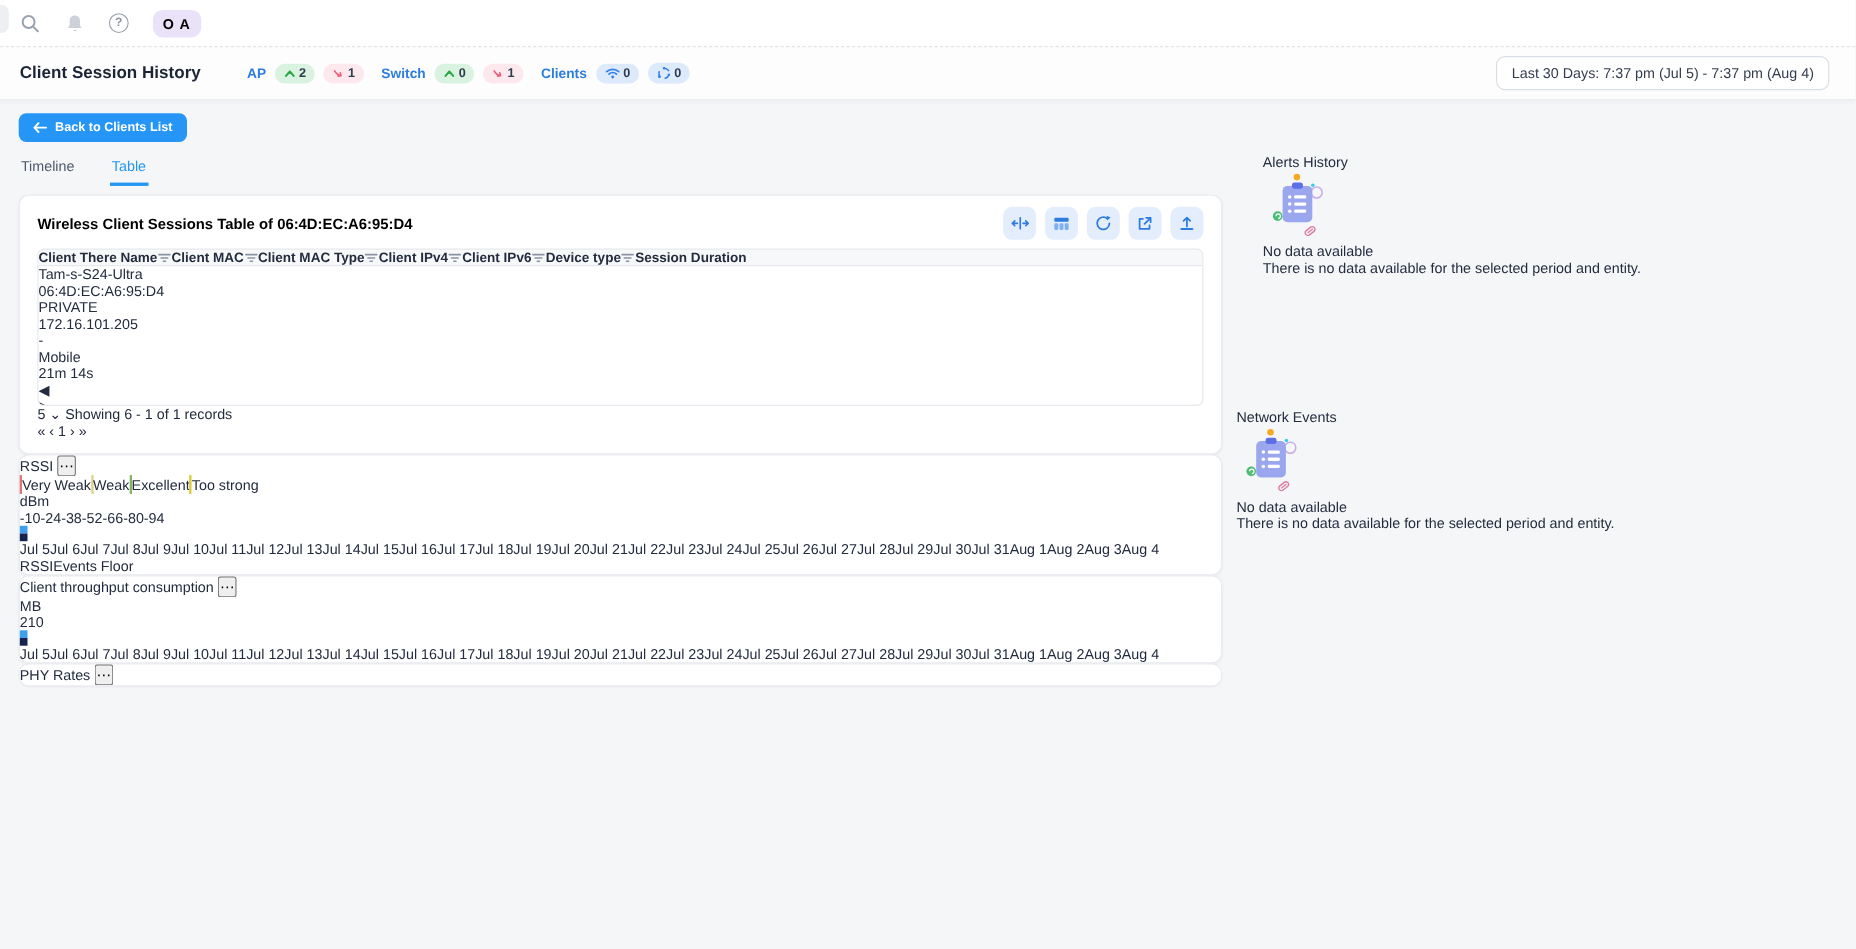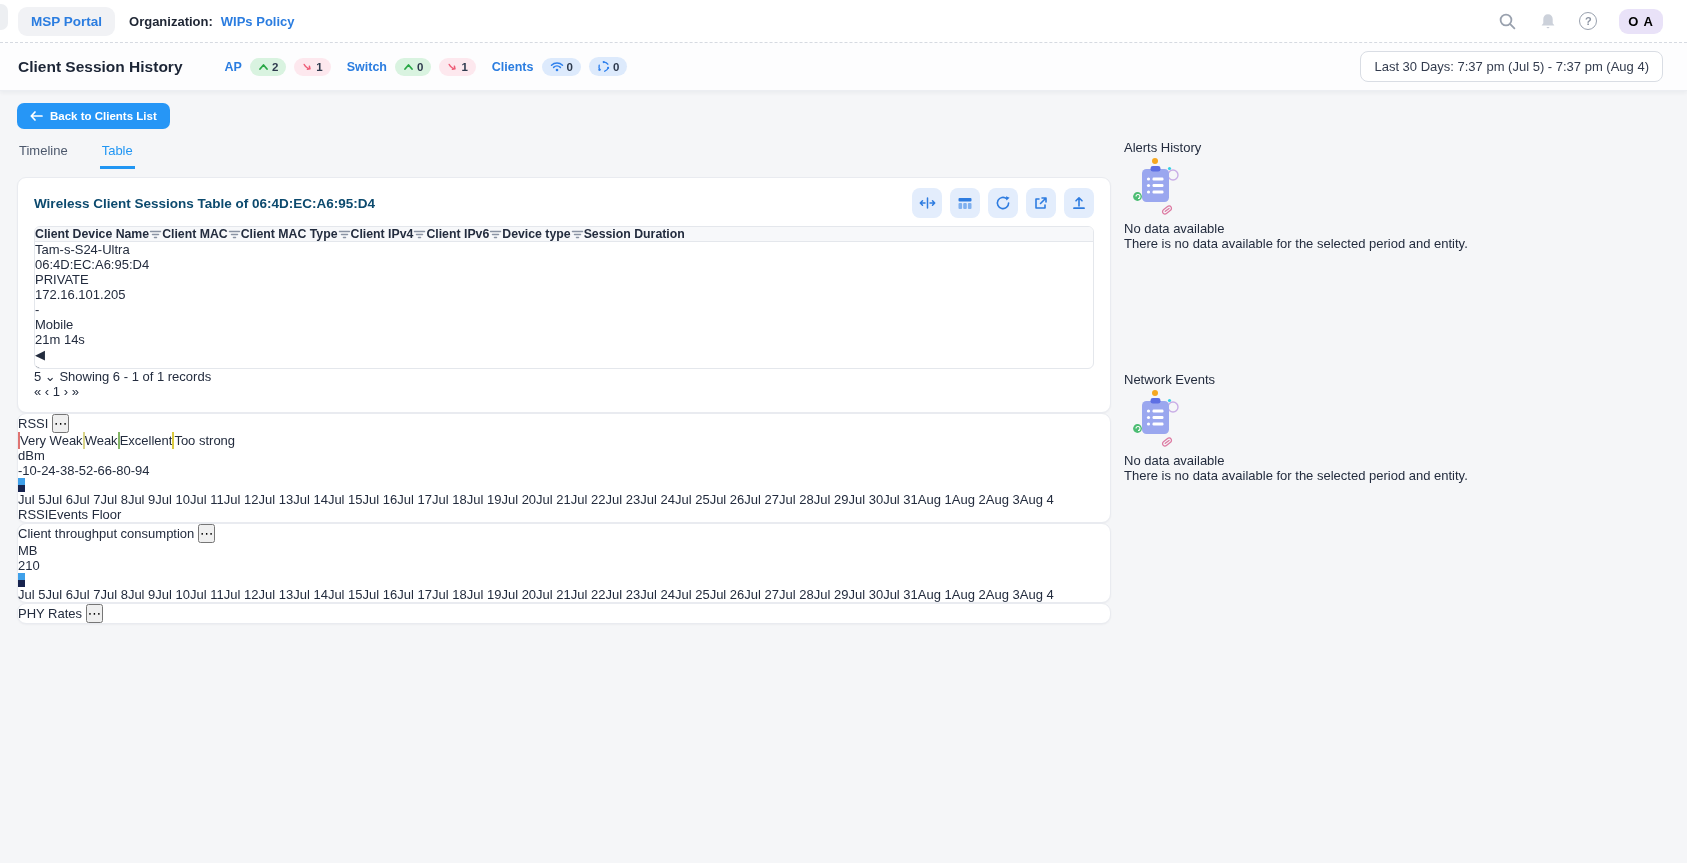--- a/index.html
+++ b/index.html
@@ -40,21 +40,21 @@
   .back-btn{margin-top:12px;display:inline-flex;align-items:center;gap:7px;background:#2696f6;color:#fff;
     border:none;border-radius:7px;font-weight:bold;font-size:11.5px;padding:7px 13px;cursor:pointer;
     font-family:"Liberation Sans",sans-serif}
   .tabs{margin-top:12px;display:flex;gap:30px;height:28px}
   .tab{font-size:13px;color:#4c586c;cursor:pointer;padding:2px 2px 9px}
   .tab.active{color:#2196f3;border-bottom:3px solid #2196f3}
   
   .card{background:#fff;border:1px solid #e9ebf0;border-radius:9px;box-shadow:0 1px 2px rgba(25,35,60,.04)}
   .table-card{margin-top:8px;height:236px;padding:10px 16px 12px}
   .tc-head{display:flex;align-items:center;justify-content:space-between}
-  .tc-title{font-size:13.5px;font-weight:bold;color:#0c4a6e}
+  .tc-title{font-size:13.5px;font-weight:bold;color:#000000}
   .toolbar{display:flex;gap:8px}
   .tool-btn{width:30px;height:30px;border-radius:8px;background:#e3edfc;border:none;cursor:pointer;
     display:flex;align-items:center;justify-content:center}
   
   .table-wrap{margin-top:8px;border:1px solid #e4e7ec;border-radius:6px;height:143px;
     display:flex;flex-direction:column;overflow:hidden}
   .thead{display:flex;background:#f7f8fa;border-bottom:1px solid #e4e7ec;height:27px}
   .th{display:flex;align-items:center;justify-content:space-between;font-size:12.3px;font-weight:bold;
     color:#39415' ;color:#39415e;padding:0 12px 0 12px}
   .trow{display:flex;height:27px;border-bottom:1px solid #eef0f3}
@@ -108,25 +108,20 @@
   .panel-head{padding:10px 16px;border-bottom:1px solid #eef0f3;font-size:13.5px;font-weight:bold;color:#1c2536}
   .panel-body{flex:1;display:flex;flex-direction:column;align-items:center;justify-content:center;gap:4px;padding:8px 0 14px}
   .no-data{font-size:12.5px;font-weight:bold;color:#1f2937;margin-top:8px}
   .no-data-msg{font-size:12px;color:#4b5563;margin-top:6px}
 </style>
 </head>
 <body>
 
 <div class="topbar">
   <div class="menu-sliver"></div>
-  <div class="tb-left">
-    <span class="portal-badge">MSP Portal</span>
-    <span class="org-label">Organization:</span>
-    <a class="org-value">WIPs Policy</a>
-  </div>
   <div class="tb-right">
     <span class="tb-icon">
       <svg width="19" height="19" viewBox="0 0 19 19">
           <circle cx="8" cy="8" r="5.4" fill="none" stroke="#99a1ae" stroke-width="1.8"></circle>
           <line x1="12.2" y1="12.2" x2="16.4" y2="16.4" stroke="#99a1ae" stroke-width="1.8" stroke-linecap="round"></line>
         </svg>
     </span>
     <span class="tb-icon">
       <svg width="18" height="19" viewBox="0 0 18 19">
           <path d="M9 2.2c-3 0-4.7 2.1-4.7 4.8v4.2L2.6 13.5h12.8l-1.7-2.3V7C13.7 4.3 12 2.2 9 2.2z" fill="#ccd1da"></path>
@@ -249,21 +244,21 @@
                 <path d="M8 11V3M5 5.8 8 2.8l3 3" fill="none" stroke="#2e7ce0" stroke-width="1.6" stroke-linecap="round" stroke-linejoin="round"></path>
                 <path d="M3 13.2h10" stroke="#2e7ce0" stroke-width="1.8" stroke-linecap="round"></path>
               </svg>
           </button>
         </div>
       </div>
 
       <div class="table-wrap">
         <div class="thead" id="thead-row">
             <div class="th c1">
-              <span>Client Device Name</span>
+              <span>Client There Name</span>
               <svg width="13" height="11" viewBox="0 0 13 11" style="cursor:pointer;flex:none">
                 <g stroke="#8a93a3" stroke-width="1.5" stroke-linecap="round">
                   <line x1="1.5" y1="2.5" x2="11.5" y2="2.5"></line>
                   <line x1="3.5" y1="5.5" x2="9.5" y2="5.5"></line>
                   <line x1="5.5" y1="8.5" x2="7.5" y2="8.5"></line>
                 </g>
               </svg>
             </div>
             <div class="th c2">
               <span>Client MAC</span>
@@ -461,21 +456,21 @@
     
     <div class="card phy-card">
       <div class="cc-head" style="border-bottom:none">
         <span class="cc-title">PHY Rates</span>
         <button class="dots-btn"><span>⋯</span></button>
       </div>
     </div>
   </div>
 
   <div class="right-col" id="right-col">
-  <div class="panel" style="height: 232px;">
+  <div class="panel" style="height: 232px; margin-left: 24px;">
     <div class="panel-head">Alerts History</div>
     <div class="panel-body">
       <svg width="66" height="66" viewBox="0 0 66 66">
         <circle cx="31" cy="6" r="3" fill="#f6a821"></circle>
         <circle cx="45.5" cy="13.5" r="1.6" fill="#35cfe3"></circle>
         <circle cx="49" cy="20" r="5" fill="none" stroke="#c9aee6" stroke-width="1.4"></circle>
         <rect x="18" y="14" width="27" height="33" rx="4.5" fill="#9aa7ef"></rect>
         <rect x="26.5" y="11" width="10" height="5.6" rx="2.4" fill="#5d6fe4"></rect>
         <g fill="#ffffff">
           <circle cx="24.5" cy="24" r="1.6"></circle>

